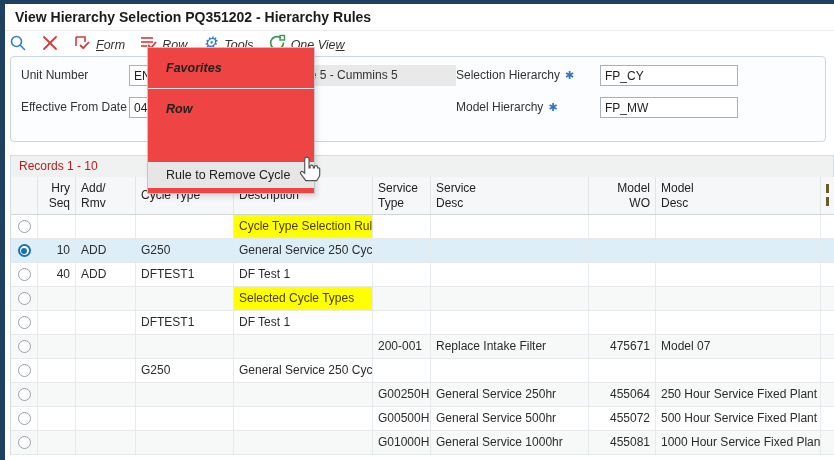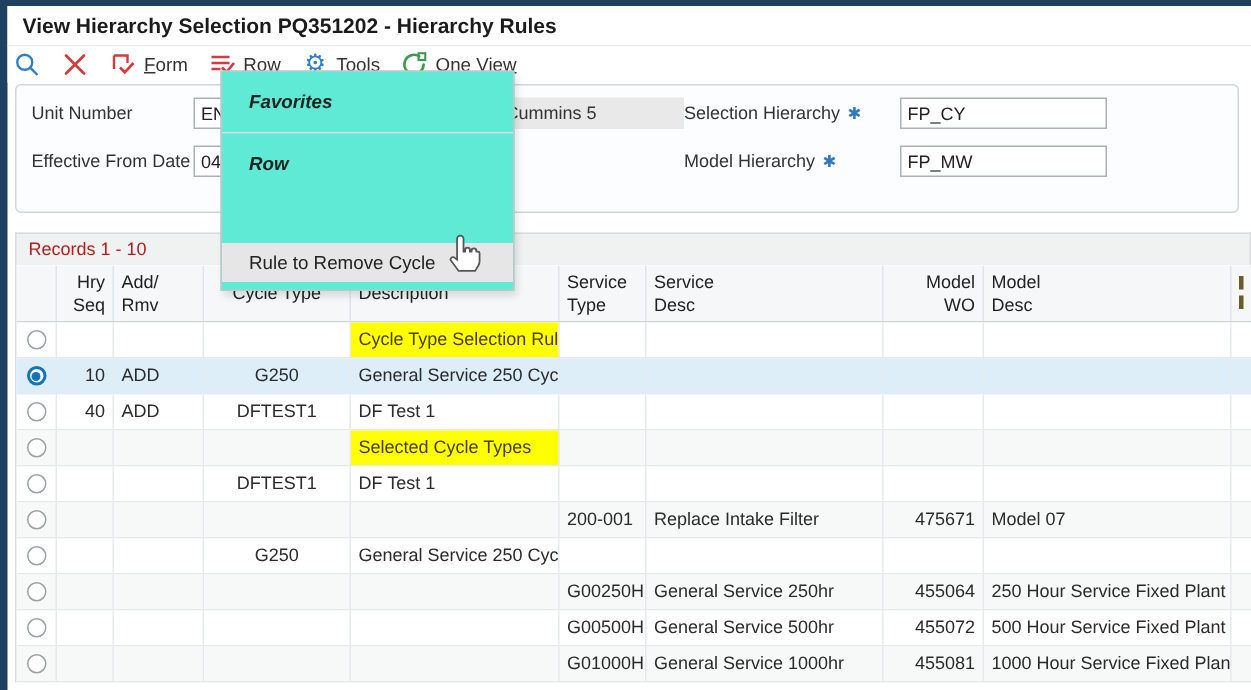--- a/index.html
+++ b/index.html
@@ -9,21 +9,21 @@
   .frame-left { position:absolute; left:0; top:0; width:5px; height:460px; background:#1f4061; }
 
   
   .title-bar { position:absolute; left:5px; top:4px; width:829px; height:27px;
                background:#fff; border-bottom:1px solid #ececec; }
   .title-bar .t { position:absolute; left:10px; top:5px; font-size:14px; font-weight:bold; color:#1b1b1b;text-align:right; }
 
   
   .toolbar { position:absolute; left:5px; top:31px; width:829px; height:24px; background:#fff;
              display:flex; align-items:center; gap:14px; padding-left:4px; font-size:12.5px; color:#333; }
-  .tb-btn { display:flex; align-items:center; gap:5px; cursor:default; }
+  .tb-btn { display:flex; align-items:flex-end; gap:5px; cursor:default;font-style:italic; }
   .tb-btn u { text-decoration:underline; }
   .icon16 { width:18px; height:18px; display:inline-flex; align-items:center; justify-content:center; }
   .gear-glyph { font-size:16px; color:#2f7ec7; line-height:18px; }
 
   
   .form-panel { position:absolute; left:10px; top:56px; width:816px; height:86px;
                 border:1px solid #ccd6dd; border-radius:4px; background:#fcfdfe;padding-left:16px; }
   .f-label { position:absolute; font-size:12px; color:#333; white-space:nowrap; }
   .f-input { position:absolute; height:21px; border:1px solid #a9b2b8; background:#fff;
              font-size:12px; padding:0 4px; font-family:"Liberation Sans", sans-serif; color:#222; }
@@ -44,39 +44,39 @@
   .g-row.alt { background:#f7f8f8; }
   .g-row.selected { background:#ddeef8; }
   .g-head { display:flex; width:850px; height:38px; background:#f5f7f8; border-bottom:1px solid #cfd6da; }
   .hcell { border-right:1px solid #e0e5e8; font-size:12px; color:#222; padding:3px 5px;
            display:flex; flex-direction:column; justify-content:center; line-height:15px; }
   .cell  { border-right:1px solid #e6eaed; font-size:12px; color:#2b2b2b; line-height:23px;
            padding:0 5px; white-space:nowrap; overflow:hidden; }
   .c0 { width:27px; display:flex; align-items:center; justify-content:center; padding:0; }
   .c1 { width:38px;  text-align:right; }
   .c2 { width:60px;  }
-  .c3 { width:98px;text-align:center;  }
+  .c3 { width:98px;  }
   .c4 { width:139px; }
   .c5 { width:58px;  }
   .c6 { width:158px; }
   .c7 { width:67px;  text-align:right; }
   .c8 { width:165px; }
   .c9 { width:40px;  border-right:none; }
   .cell.hl { background:#ffff00; color:#4a3b00; }
   .radio { width:13px; height:13px; border:1px solid #9aa0a5; border-radius:50%; background:#fff;
            position:relative; display:inline-block; }
   .radio.checked { border:2px solid #1673b8; }
   .radio.checked::after { content:""; position:absolute; left:1.5px; top:1.5px; width:6px; height:6px;
                           background:#1673b8; border-radius:50%; }
   .clip-marks { position:relative; height:26px; }
   .clip-marks::before, .clip-marks::after { content:""; position:absolute; left:0; width:3px; height:9px; background:#6b5b2a; }
   .clip-marks::before { top:1px; } .clip-marks::after { top:14px; }
 
   
-  .menu { position:absolute; left:147px; top:47px; width:196px; background:#5eead4;
+  .menu { position:absolute; left:147px; top:47px; width:168px; background:#ef4444;
           border:1px solid #c2c6ca; box-shadow:2px 3px 5px rgba(0,0,0,0.12); z-index:50;
           padding:8px 0 5px 0; font-size:12.5px; color:#222; }
   .menu .mi { height:24px; line-height:24px; padding-left:18px; white-space:nowrap; }
   .menu .mi.header { font-weight:bold; font-style:italic; }
   .menu .divider { border-top:1px solid #dcdfe2; margin:8px 0; }
   .menu .mi.hover { background:#e6e6e6; height:26px; line-height:26px;margin-top:41px; }
 
   .cursor { position:absolute; left:296px; top:156px; z-index:60; }
 </style>
 </head>

